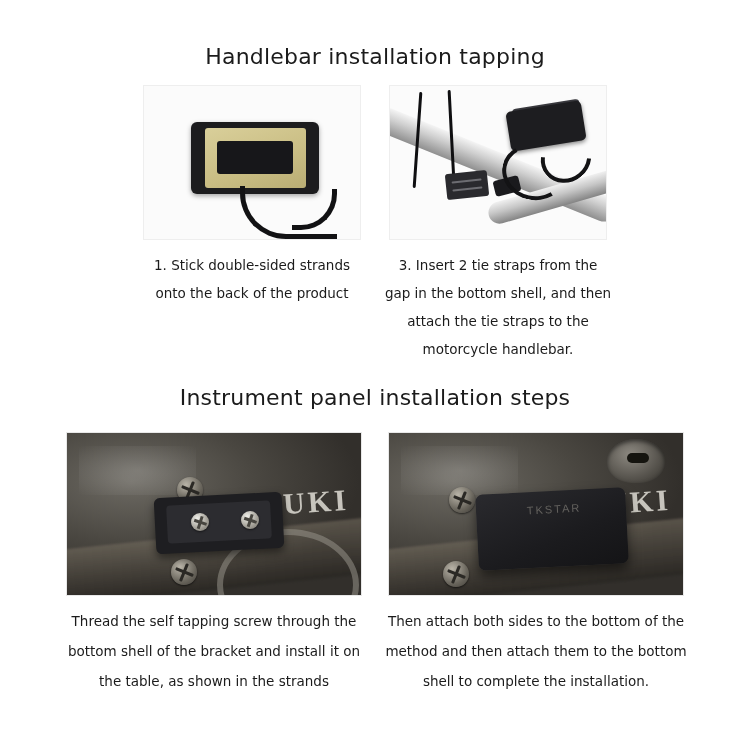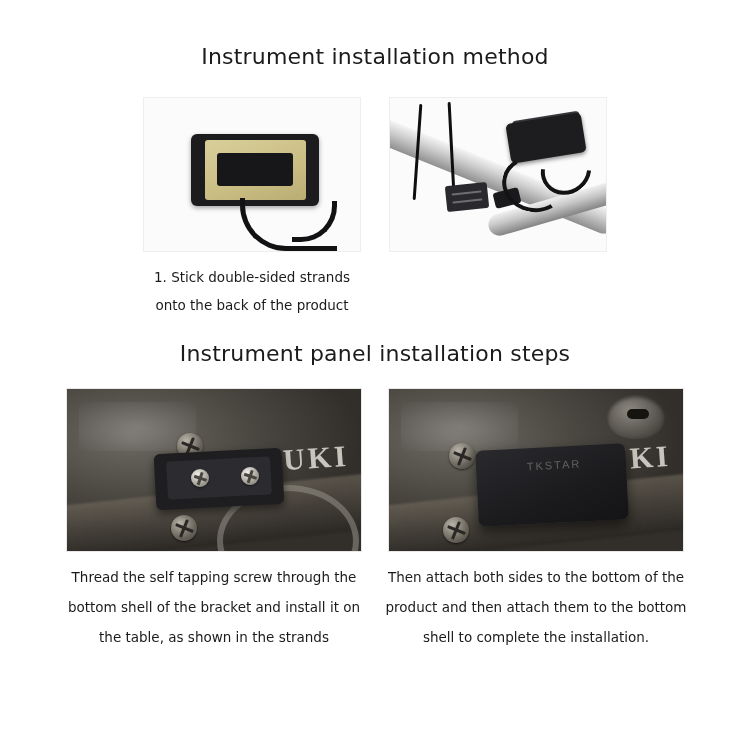--- a/index.html
+++ b/index.html
@@ -32,21 +32,21 @@
   }
   #title-instrument {
     margin-top: 22px;
   }
 
   
   .steps-row {
     display: flex;
     justify-content: center;
     gap: 28px;
-    margin-top: 28px;
+    margin-top: 16px;
     padding: 0 28px;
     box-sizing: border-box;
   }
   .step {
     width: 218px;
     display: flex;
     flex-direction: column;
     align-items: center;
   }
   .photo {
@@ -448,21 +448,21 @@
     width: 40%;
     height: 30%;
     background: radial-gradient(ellipse, rgba(255,255,255,0.16), rgba(255,255,255,0));
   }
 </style>
 </head>
 <body>
 
 <div class="page">
 
-  <h1 class="section-title" id="title-handlebar">Instrument installation method</h1>
+  <h1 class="section-title" id="title-handlebar">Handlebar installation tapping</h1>
 
   <div class="steps-row">
 
     <div class="step">
       <div class="photo">
         <div class="p1-body"></div>
         <div class="p1-tape"></div>
         <div class="p1-inner"></div>
         <div class="p1-cable"></div>
         <div class="p1-cable2"></div>
@@ -480,20 +480,21 @@
         <div class="p3-tie" style="left:26px; top:6px; height:96px; transform:rotate(4deg);"></div>
         <div class="p3-tie" style="left:60px; top:4px; height:92px; transform:rotate(-3deg);"></div>
         <div class="p3-clip">
           <div class="p3-clip-line" style="left:6px; top:8px; width:30px;"></div>
           <div class="p3-clip-line" style="left:6px; top:16px; width:30px;"></div>
         </div>
         <div class="p3-plug"></div>
         <div class="p3-wire" style="left:112px; top:58px; width:56px; height:48px; transform:rotate(12deg);"></div>
         <div class="p3-wire" style="left:150px; top:48px; width:44px; height:40px; transform:rotate(-40deg);"></div>
       </div>
+      <div class="caption">3. Insert 2 tie straps from the gap in the bottom shell, and then attach the tie straps to the motorcycle handlebar.</div>
     </div>
 
   </div>
 
   <h1 class="section-title" id="title-instrument">Instrument panel installation steps</h1>
 
   <div class="steps-row2">
 
     <div class="step2">
       <div class="photo2">
@@ -518,18 +519,18 @@
         <div class="m-glow"></div>
         <div class="m-band"></div>
         <div class="m-key"></div>
         <div class="m-keyhole"></div>
         <div class="m-screw" style="left:60px; top:54px;"></div>
         <div class="m-screw" style="left:54px; top:128px;"></div>
         <div class="m-brand">UKI</div>
         <div class="m-product"></div>
         <div class="m-product-text">TKSTAR</div>
       </div>
-      <div class="caption2">Then attach both sides to the bottom of the product and then attach them to the bottom shell to complete the installation.</div>
+      <div class="caption2">Then attach both sides to the bottom of the method and then attach them to the bottom shell to complete the installation.</div>
     </div>
 
   </div>
 
 </div>
 
 </body></html>

